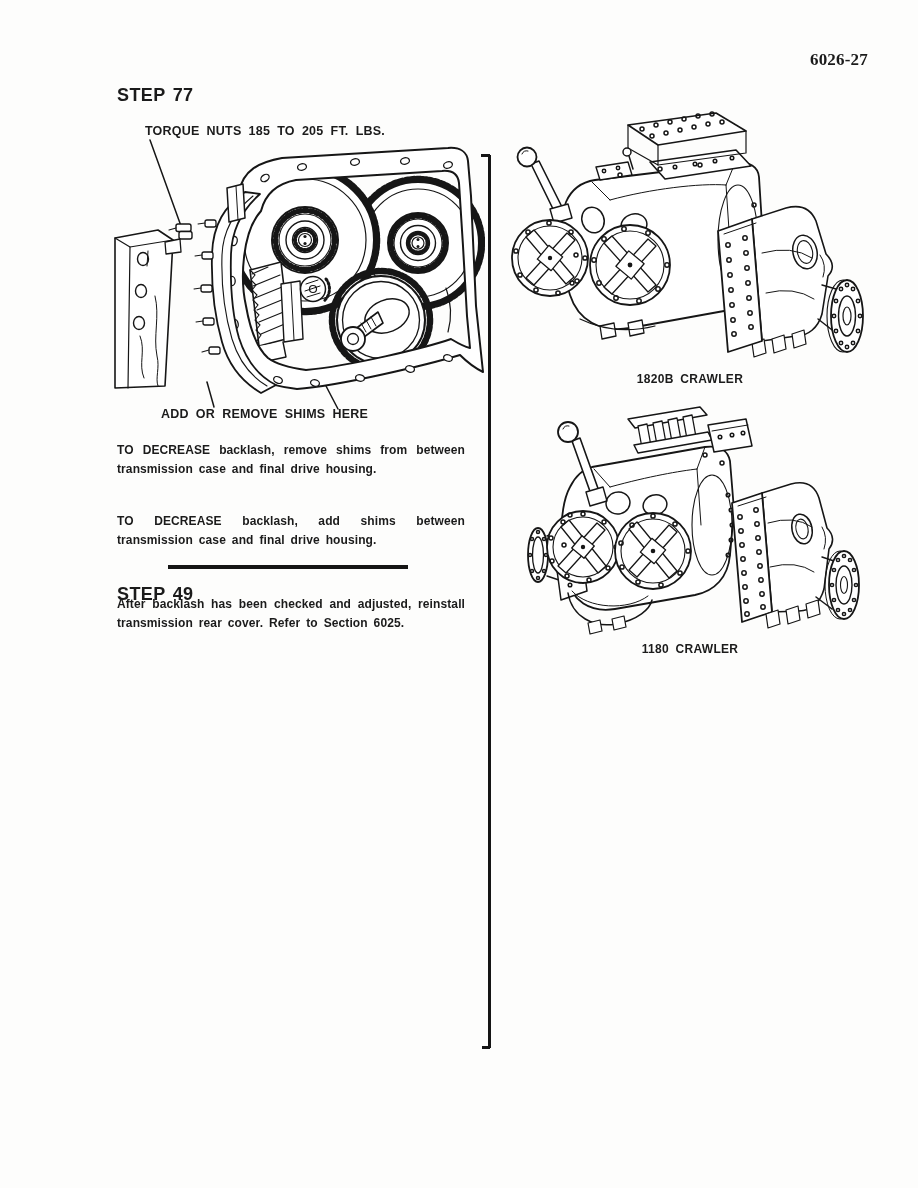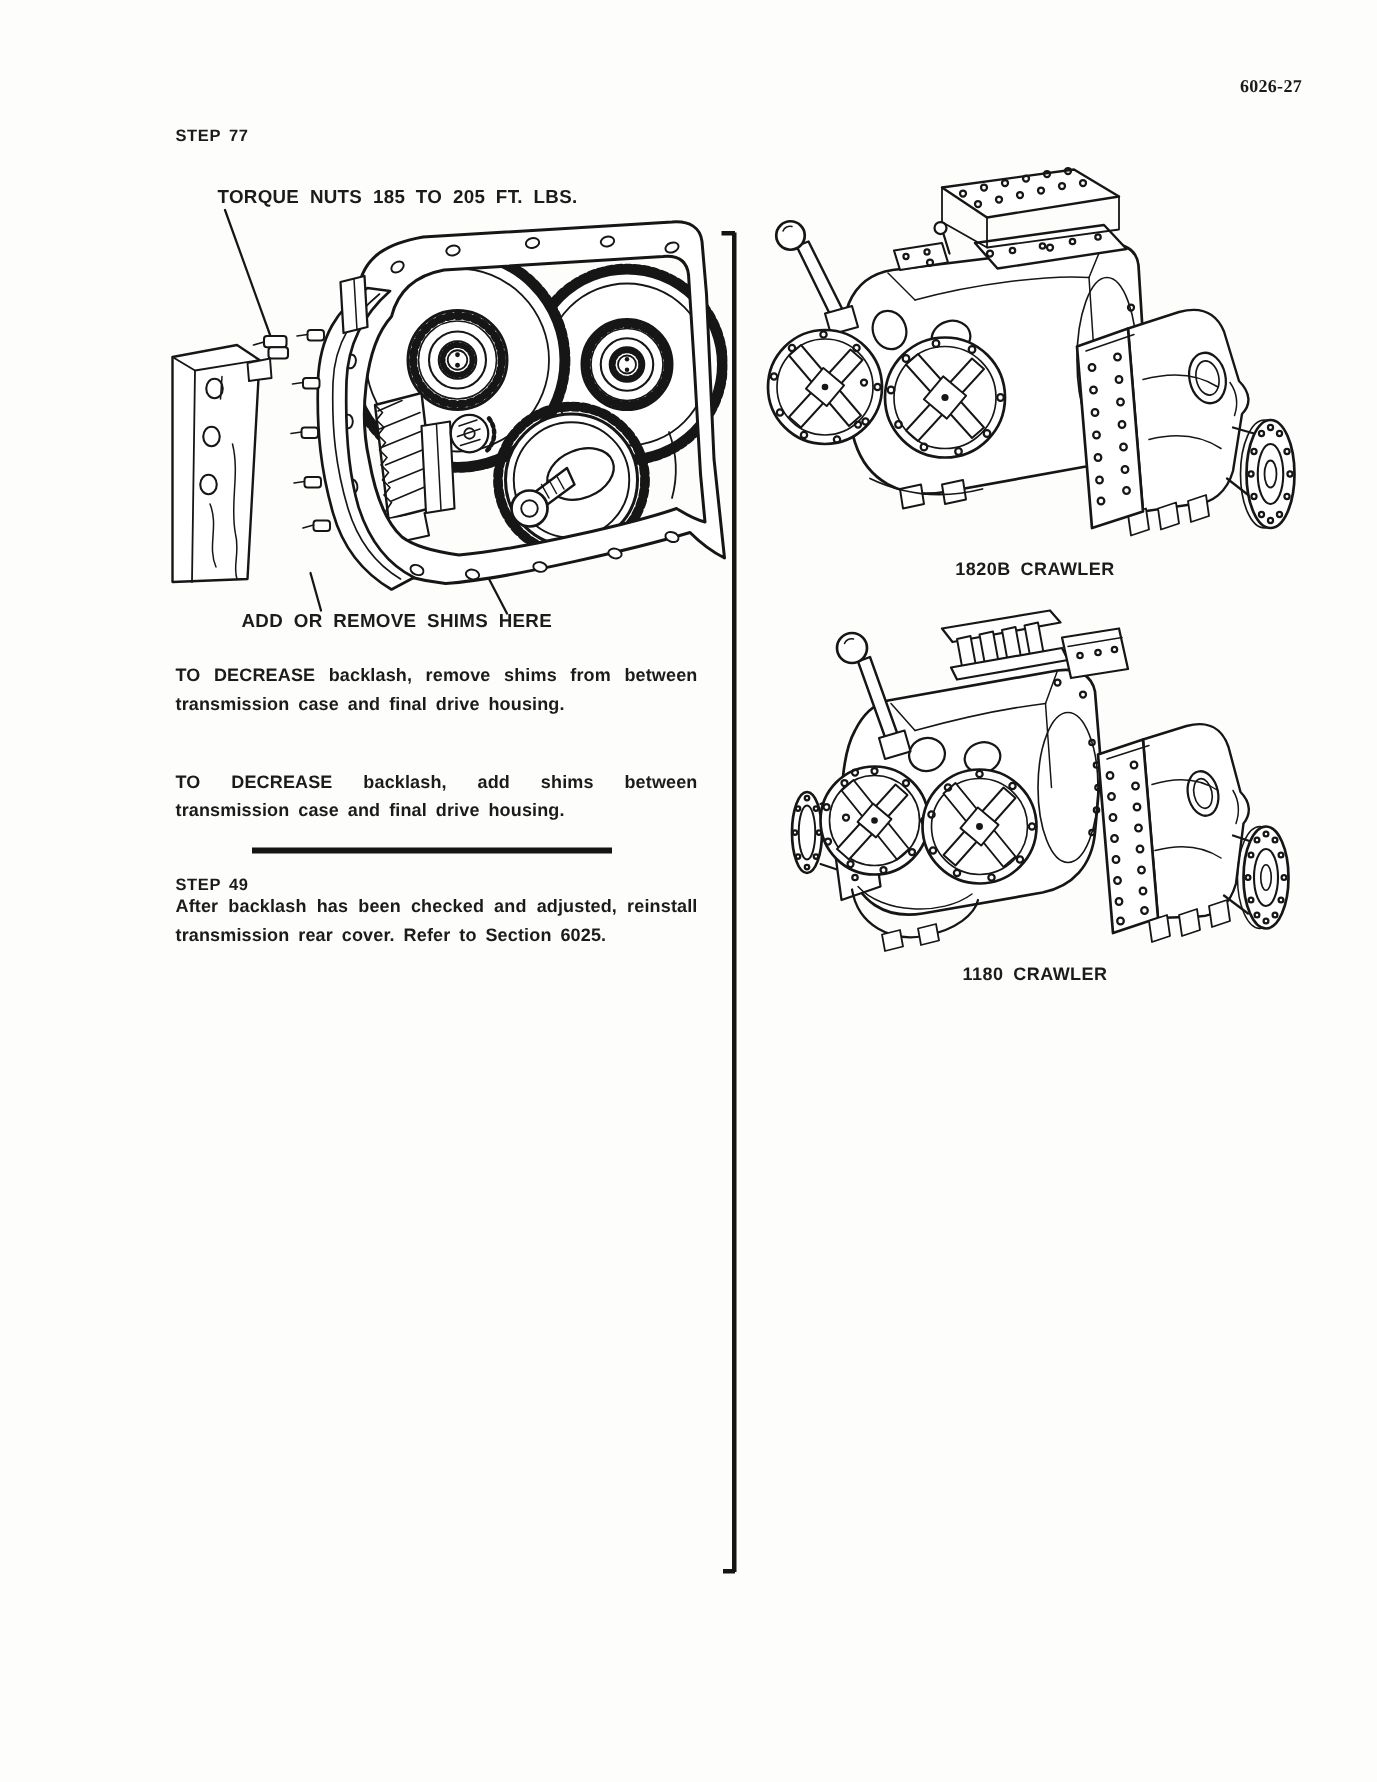--- a/index.html
+++ b/index.html
@@ -1,21 +1,21 @@
 <!DOCTYPE html>
 <html><head>
 <meta charset="utf-8">
 <style>
   html,body{margin:0;padding:0;}
   body{width:918px;height:1188px;position:relative;background:#fdfdfc;
        font-family:"Liberation Sans",sans-serif;color:#1b1b1b;overflow:hidden;}
   .abs{position:absolute;}
   .pagenum{left:700px;top:50px;width:168px;text-align:right;
-           font-family:"Liberation Serif",serif;font-weight:700;font-size:12px;letter-spacing:.2px;}
-  .step-head{font-weight:700;font-size:11px;letter-spacing:.4px;word-spacing:2px;}
+           font-family:"Liberation Serif",serif;font-weight:700;font-size:17px;letter-spacing:.2px;}
+  .step-head{font-weight:700;font-size:18px;letter-spacing:.4px;word-spacing:2px;}
   .callout{font-weight:700;font-size:12.5px;letter-spacing:.2px;word-spacing:3.5px;margin-left:28px;}
   .para{width:348px;font-weight:700;font-size:12px;line-height:18.8px;
         text-align:justify;word-spacing:2.5px;letter-spacing:.1px;}
   .rule{background:#151515;height:3.5px;}
   .vdivider{background:#151515;width:3px;}
   .hook{background:#151515;height:2.5px;}
   .caption{width:380px;text-align:center;font-weight:700;font-size:12px;
            letter-spacing:.3px;word-spacing:3px;}
   svg{display:block;}
   .figwrap{pointer-events:none;}

